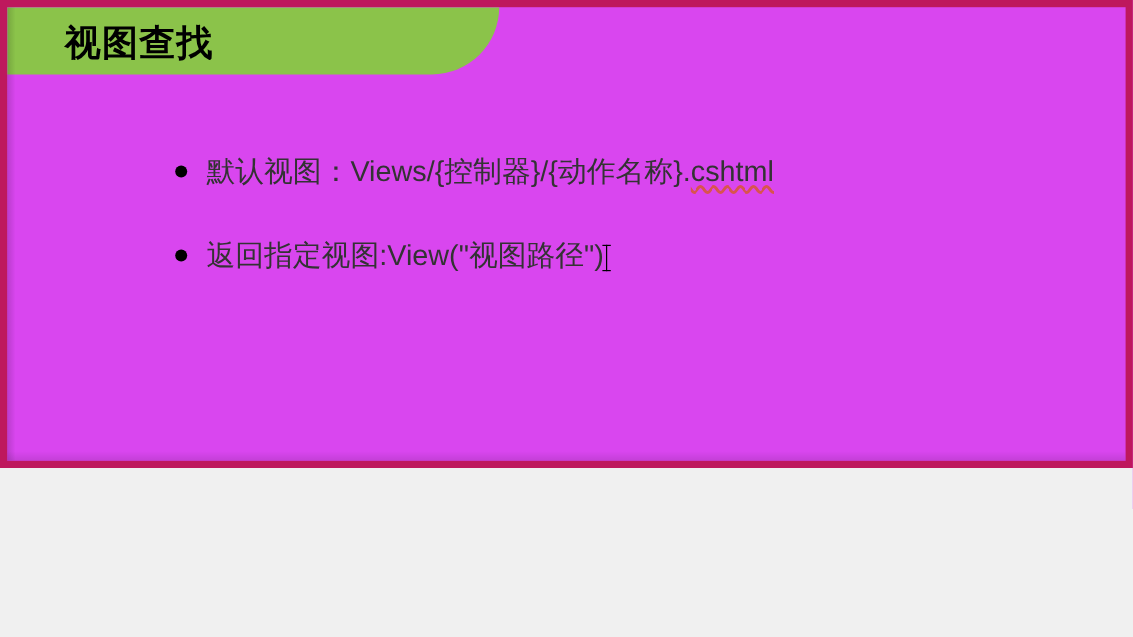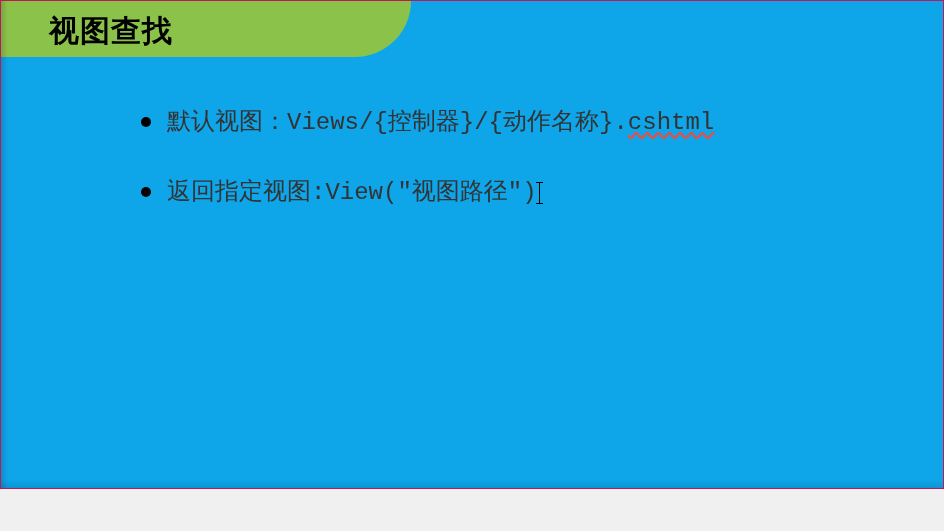--- a/index.html
+++ b/index.html
@@ -10,24 +10,24 @@
     body {
       font-family: "Microsoft YaHei", "微软雅黑", Arial, sans-serif;
       background: #f0f0f0;
       display: flex;
       justify-content: center;
       align-items: flex-start;
       padding: 0;
     }
     .slide {
       width: 944px;
-      height: 489px;
-      background: #0ea5e9;
+      height: 390px;
+      background: #d946ef;
       position: relative;
-      border: 1px solid #be185d;
+      border: 6px solid #be185d;
       overflow: hidden;
     }
     .header-band {
       position: absolute;
       top: 0;
       left: 0;
       width: 410px;
       height: 56px;
       background: #8bc34a;
       border-bottom-right-radius: 56px 56px;
@@ -36,24 +36,23 @@
       position: absolute;
       top: 10px;
       left: 48px;
       font-size: 30px;
       font-weight: 900;
       color: #000;
       letter-spacing: 1px;
     }
     .content {
       position: absolute;
-      top: 104px;
+      top: 120px;
       left: 140px;
       right: 60px;
-      font-family: Liberation Mono, monospace;
     }
     .bullet-item {
       display: flex;
       align-items: flex-start;
       margin-bottom: 34px;
       font-size: 24px;
       color: #333;
       line-height: 1.5;
     }
     .bullet-dot {

